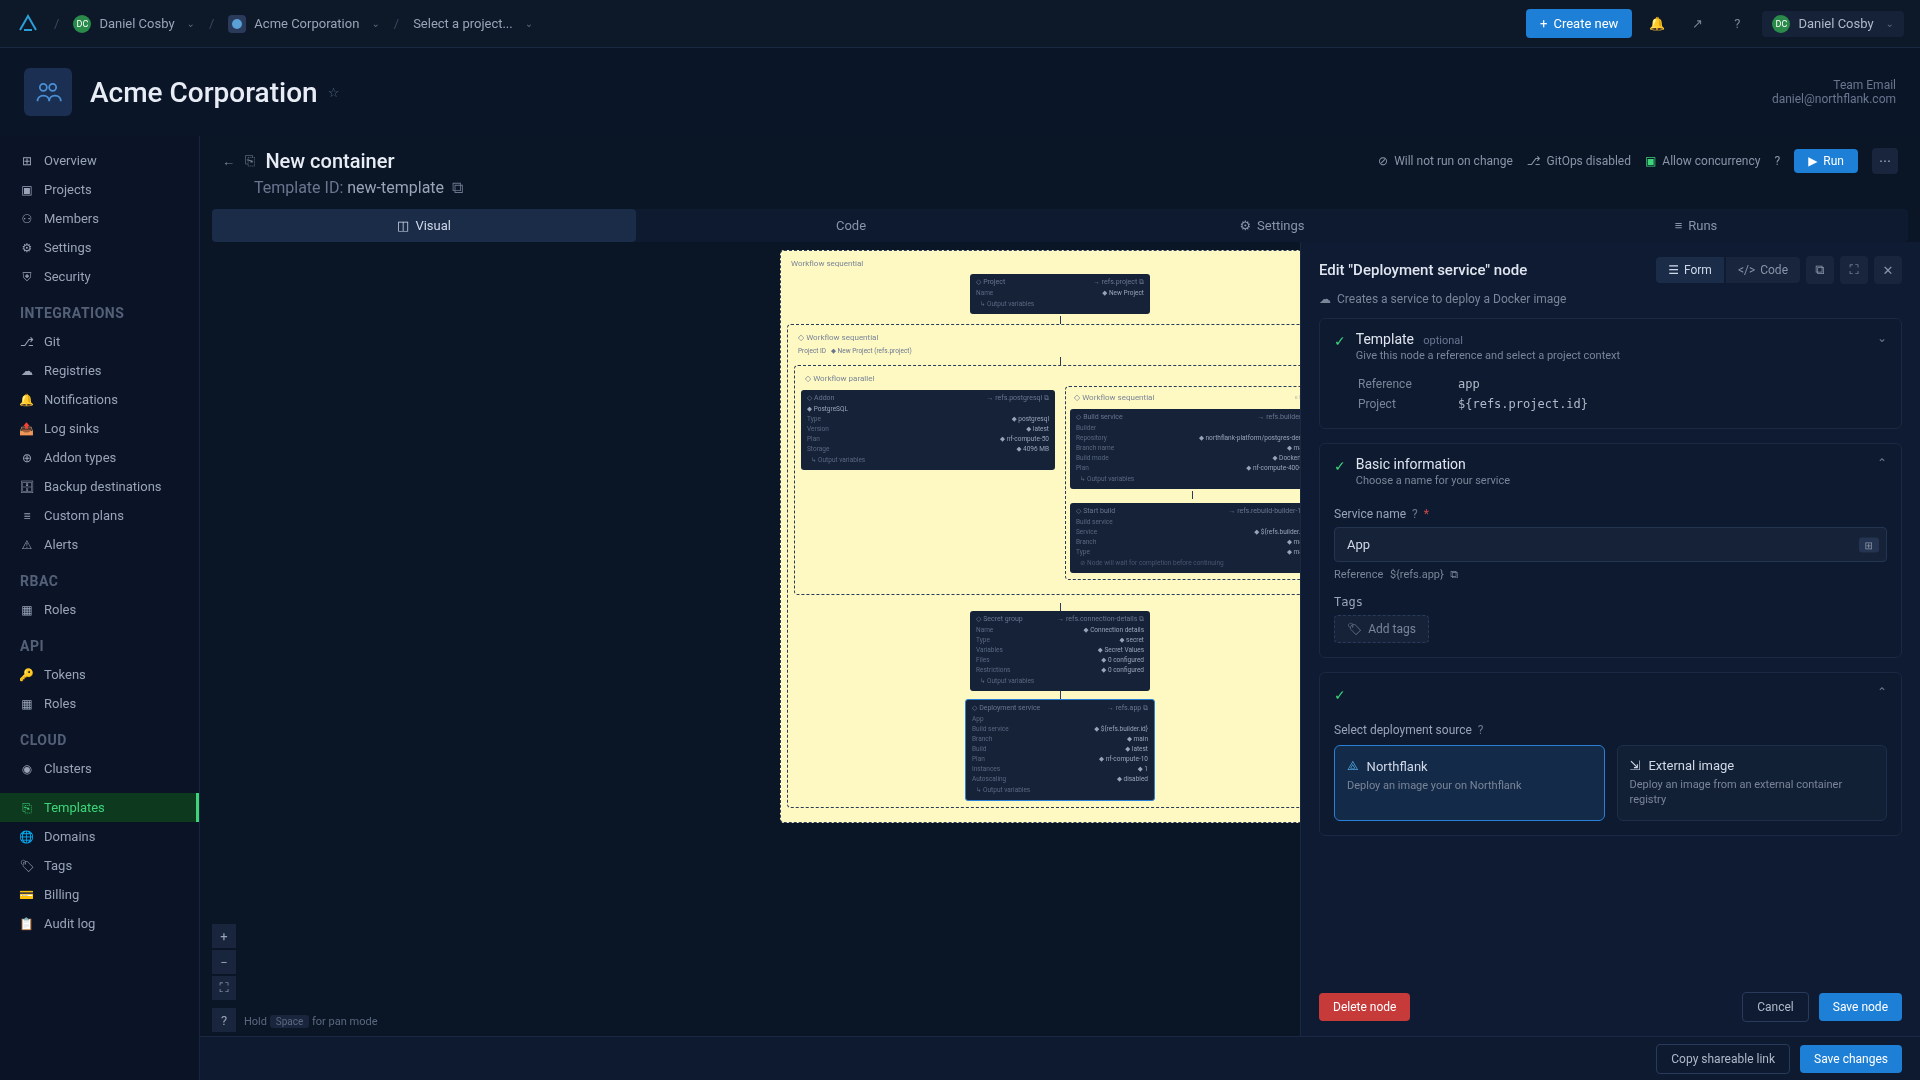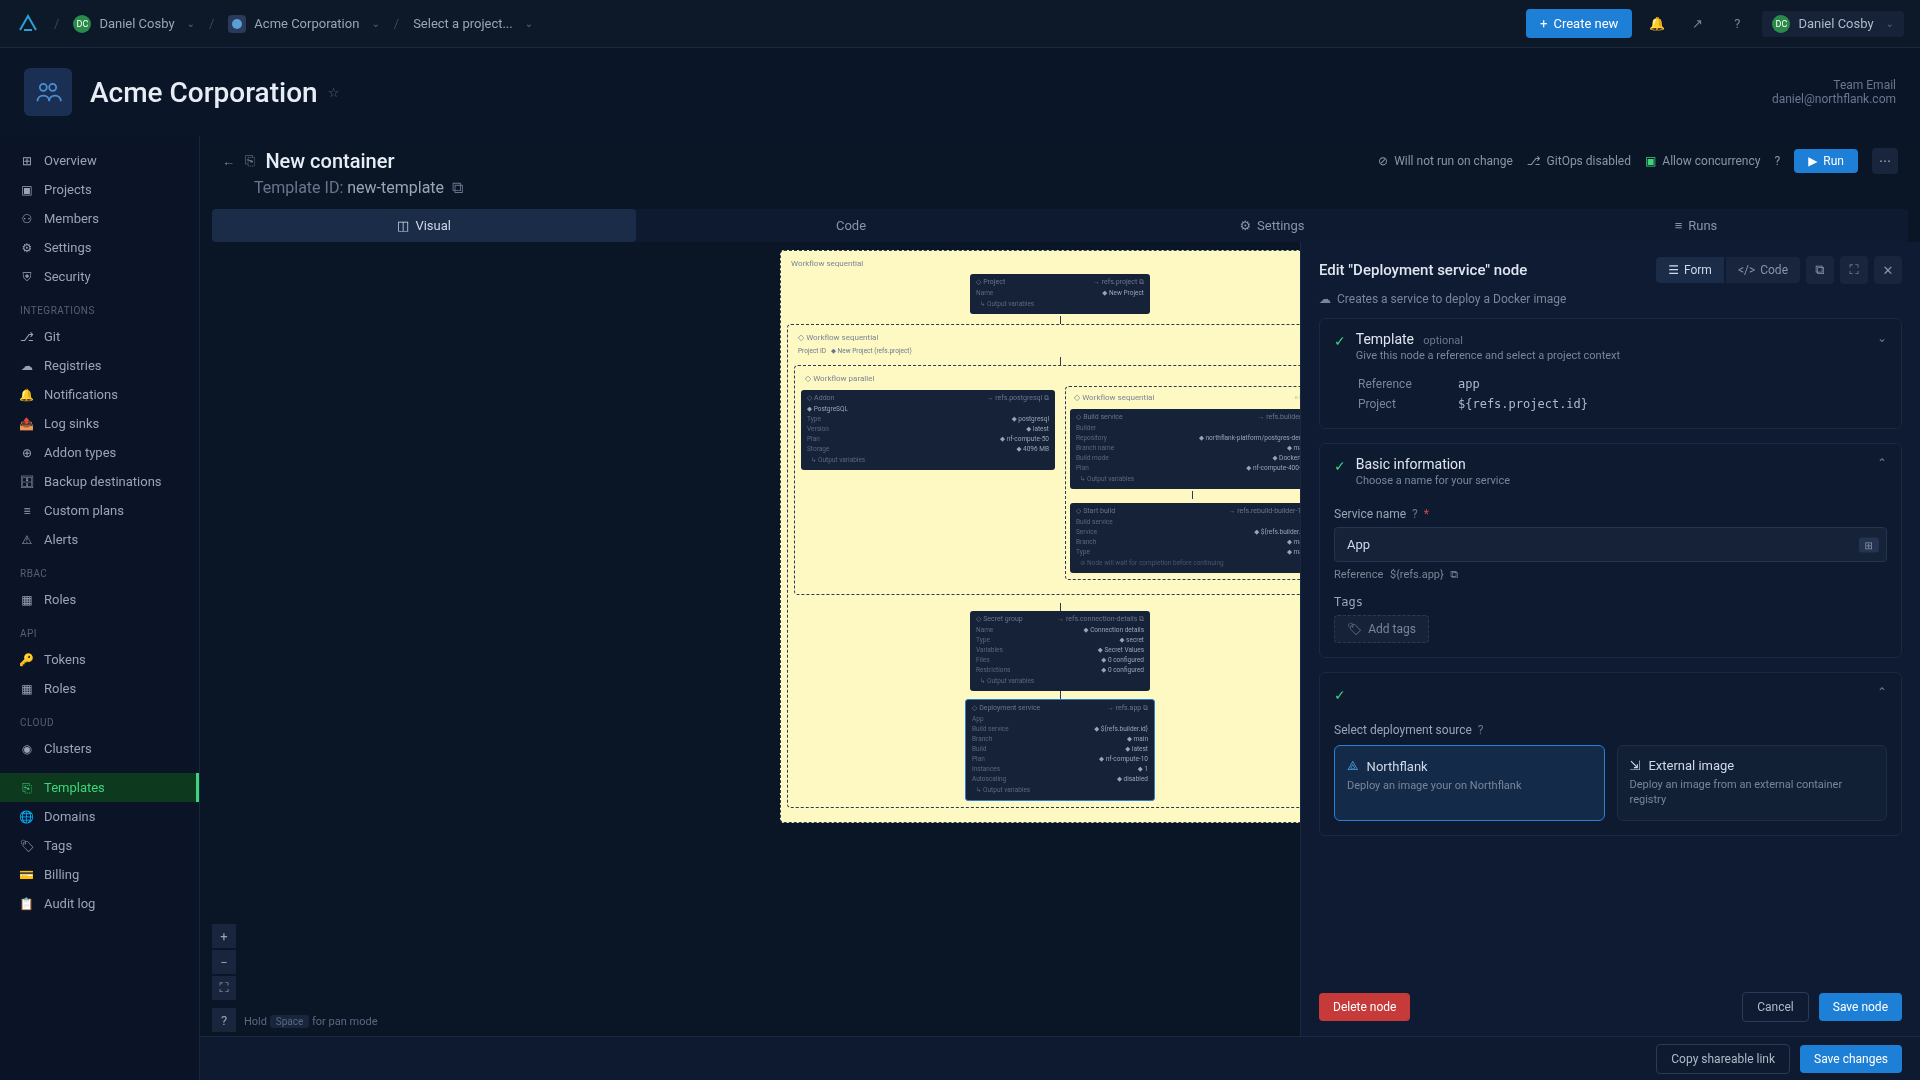--- a/index.html
+++ b/index.html
@@ -19,21 +19,21 @@
 .team-header { height: 88px; display: flex; align-items: center; padding: 0 24px; background: #0a1628; }
 .team-icon { width: 48px; height: 48px; border-radius: 6px; background: #1a2f52; display: flex; align-items: center; justify-content: center; margin-right: 18px; }
 .team-title { font-size: 28px; color: #e8edf5; font-weight: 500; }
 .star-icon { margin-left: 10px; color: #5a6880; cursor: pointer; }
 .team-meta { margin-left: auto; text-align: right; font-family: monospace; font-size: 12px; color: #6a7690; }
 
 .layout { display: flex; height: calc(100vh - 136px); }
 .sidebar { width: 200px; background: #0a1426; border-right: 1px solid #18253d; overflow-y: auto; padding: 10px 0; }
 .sidebar-item { display: flex; align-items: center; gap: 10px; padding: 7px 20px; color: #9aa4b8; font-size: 13px; cursor: pointer; }
 .sidebar-item.active { background: #0d3a1f; color: #3dd47a; border-right: 3px solid #3dd47a; }
-.sidebar-section { padding: 14px 20px 6px; font-size: 10px; color: #546078; text-transform: uppercase; letter-spacing: 0.5px; }
+.sidebar-section { padding: 14px 20px 6px; font-size: 14px; color: #546078; text-transform: uppercase; letter-spacing: 0.5px; font-weight: bold; }
 .side-icon { width: 14px; display: inline-flex; justify-content: center; font-size: 12px; }
 
 .main { flex: 1; display: flex; flex-direction: column; background: #0a1626; position: relative; }
 .page-header { padding: 12px 22px 4px; display: flex; align-items: center; gap: 10px; }
 .back-arrow { color: #7a8598; cursor: pointer; }
 .page-title { font-size: 20px; color: #e8edf5; font-weight: 500; }
 .page-sub { padding: 0 22px 12px 54px; font-size: 16px; color: #6a7690; }
 .page-sub .tid { color: #9aa4b8; }
 .header-actions { margin-left: auto; display: flex; align-items: center; gap: 14px; font-size: 12px; }
 .header-chip { display: flex; align-items: center; gap: 6px; color: #8a94a8; cursor: pointer; }

